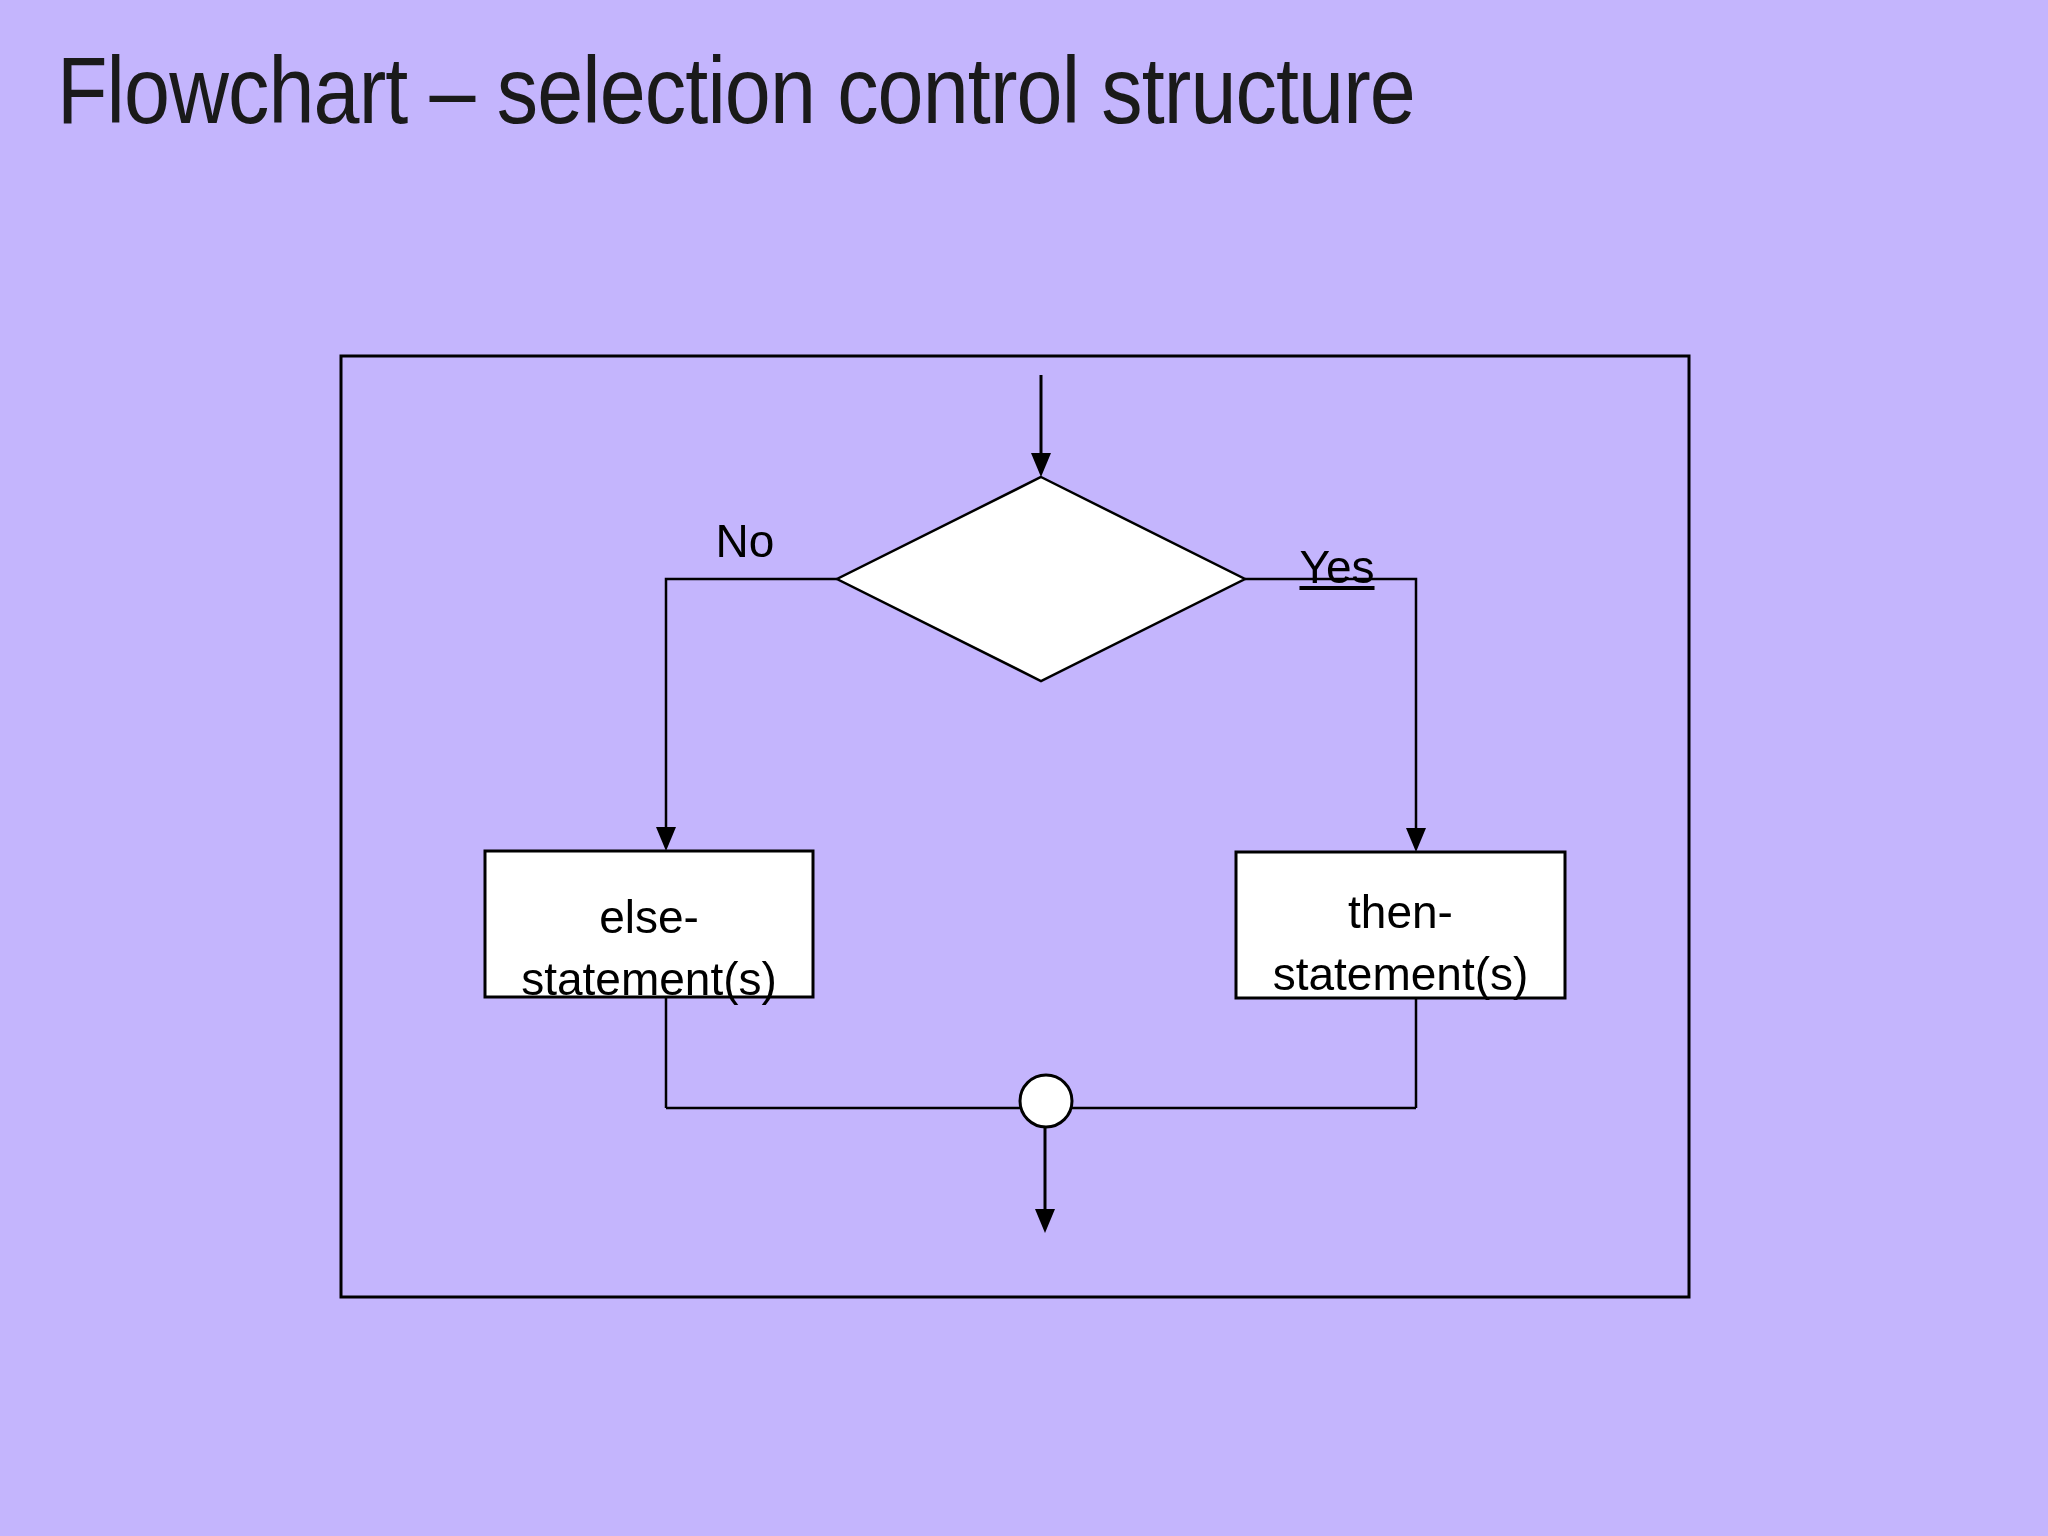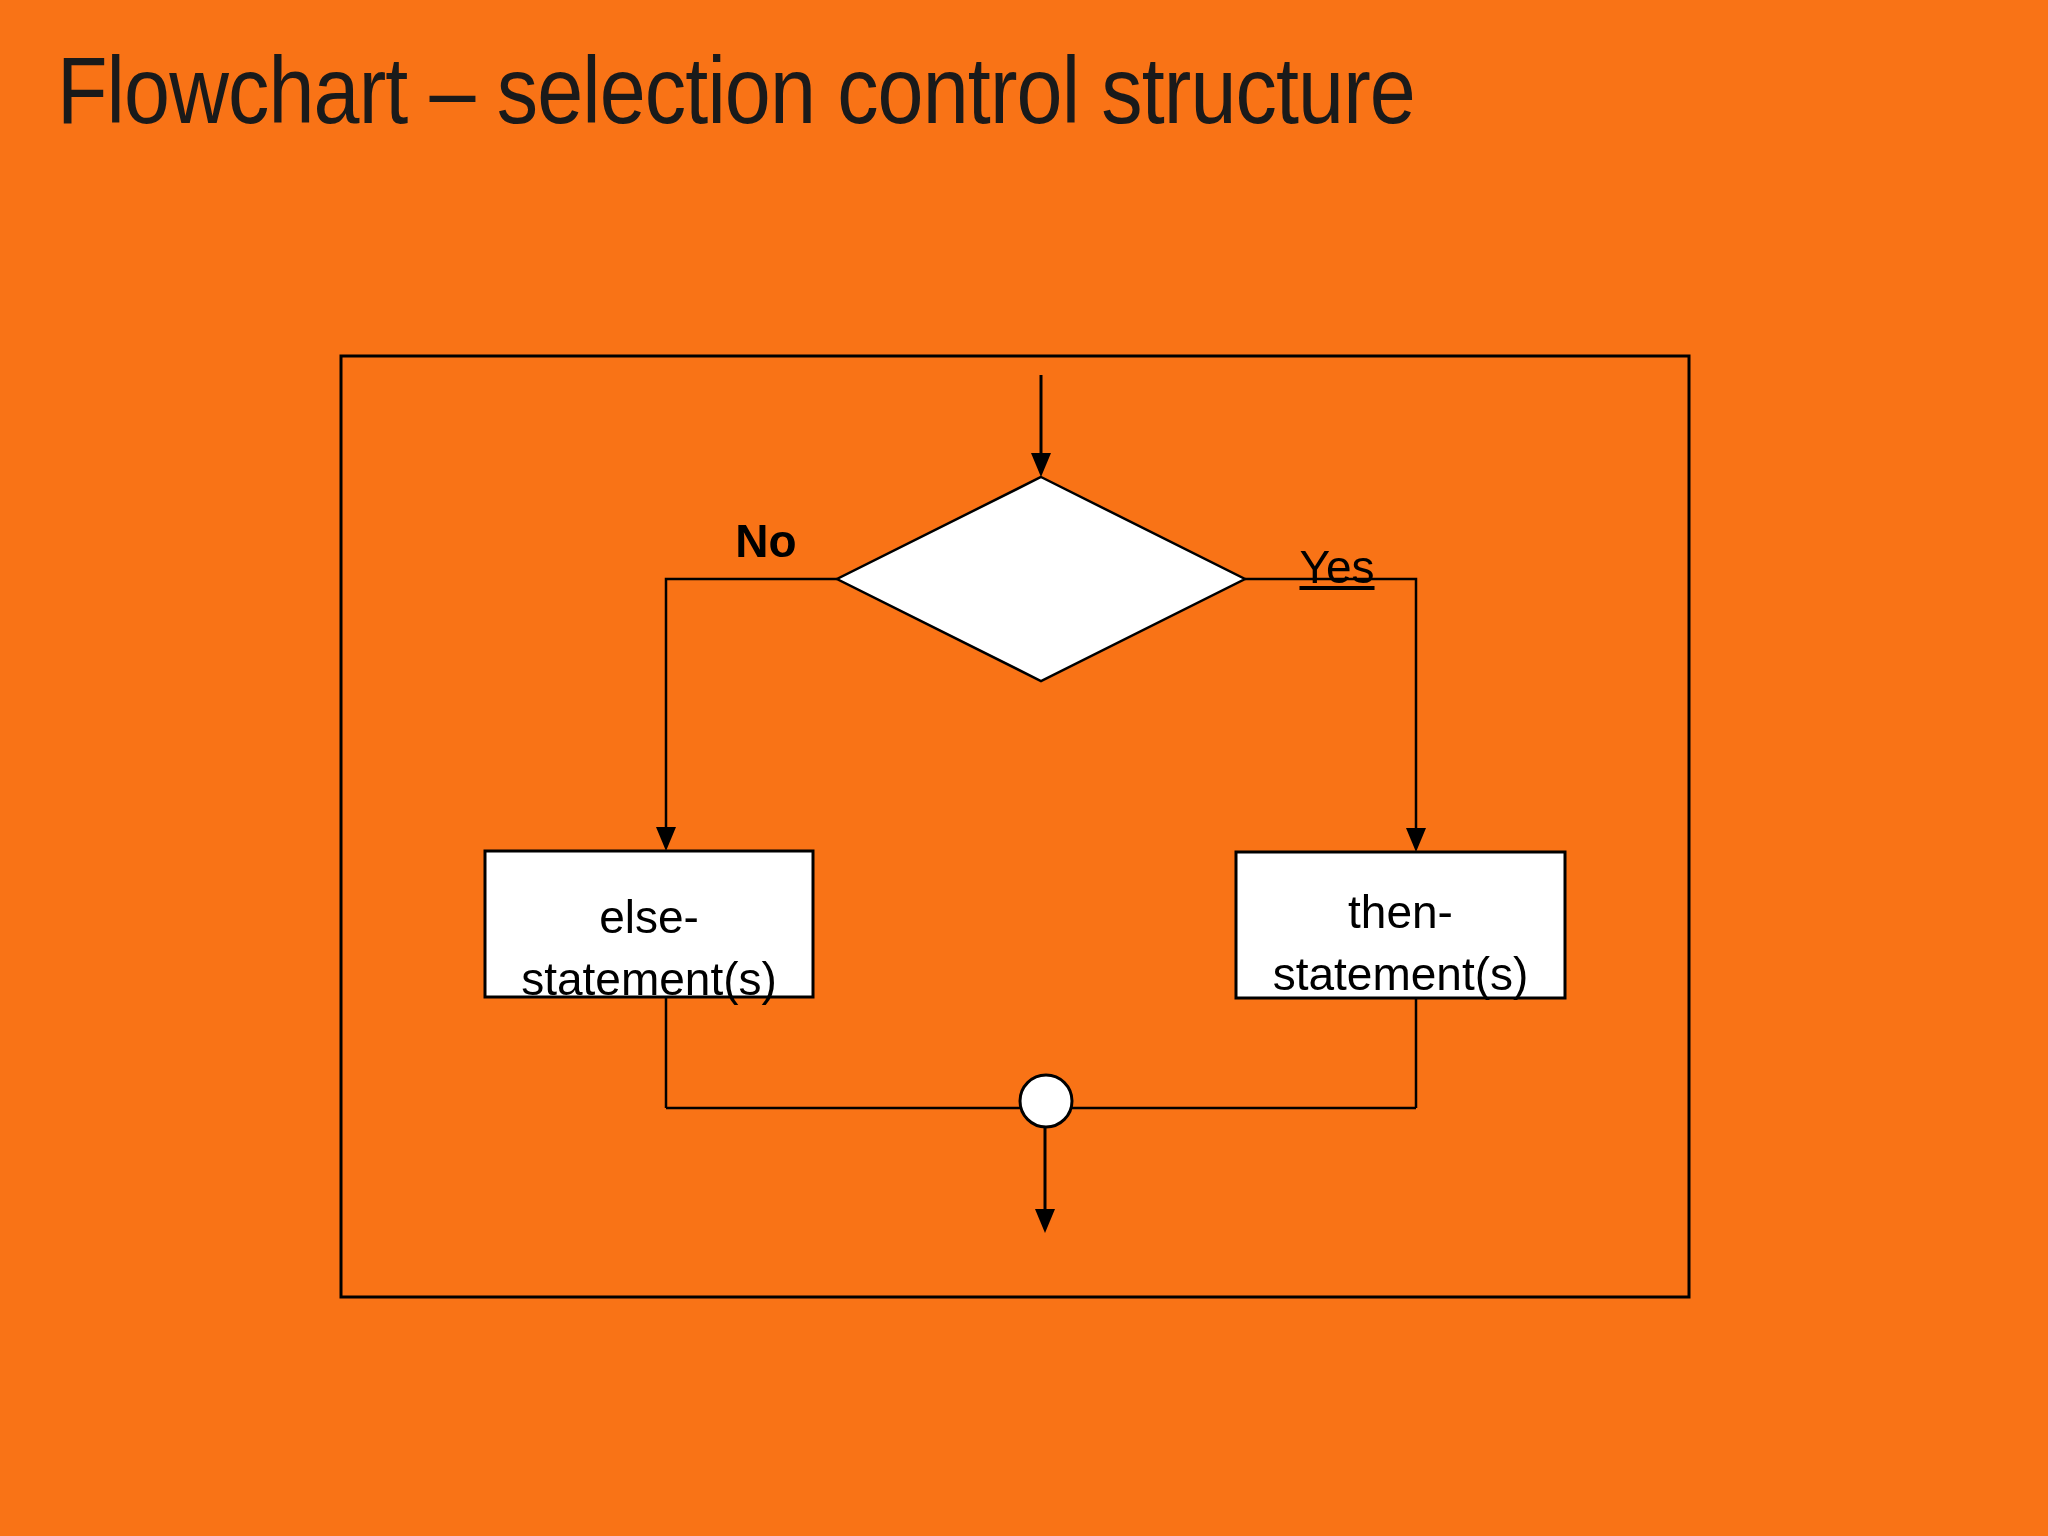--- a/index.html
+++ b/index.html
@@ -7,21 +7,21 @@
     padding: 0;
     background: #ffffff;
     width: 2048px;
     height: 1536px;
     overflow: hidden;
   }
   .slide {
     position: relative;
     width: 2048px;
     height: 1536px;
-    background: #f97316;
+    background: #c4b5fd;
     font-family: "Liberation Sans", sans-serif;
     color: #000000;
   }
   .slide-title {
     position: absolute;
     left: 57px;
     top: 36px;
     margin: 0;
     font-size: 95px;
     font-weight: 400;
@@ -49,23 +49,22 @@
   }
   .branch-label {
     width: 160px;
   }
   .decision-label {
     left: 891px;
     top: 552px;
     width: 300px;
   }
   .no-label {
-    left: 686px;
+    left: 665px;
     top: 512px;
-    font-weight: bold;
   }
   .yes-label {
     left: 1257px;
     top: 538px;
     text-decoration: underline;
   }
   .process-label {
     display: flex;
     flex-direction: column;
     align-items: center;

